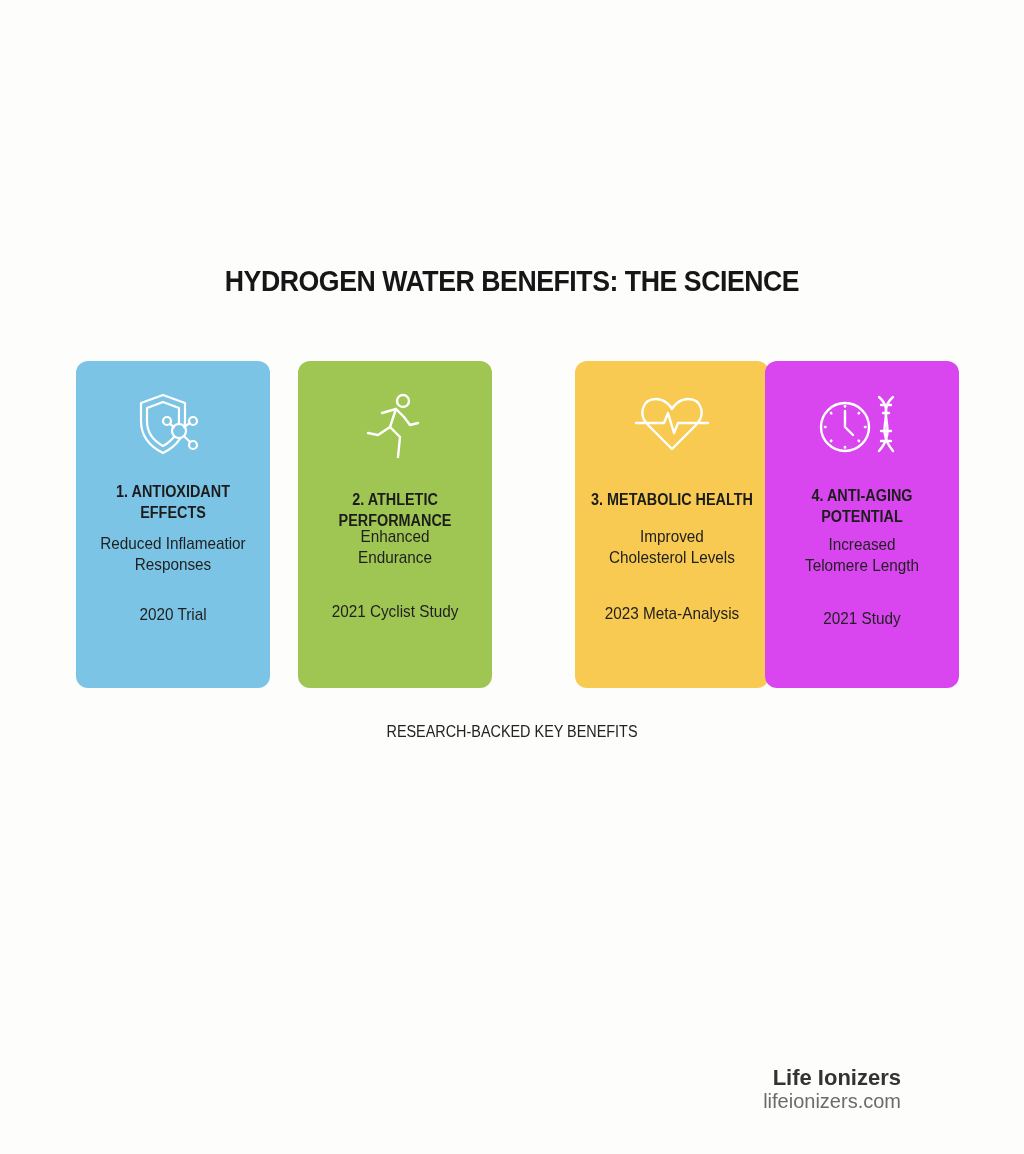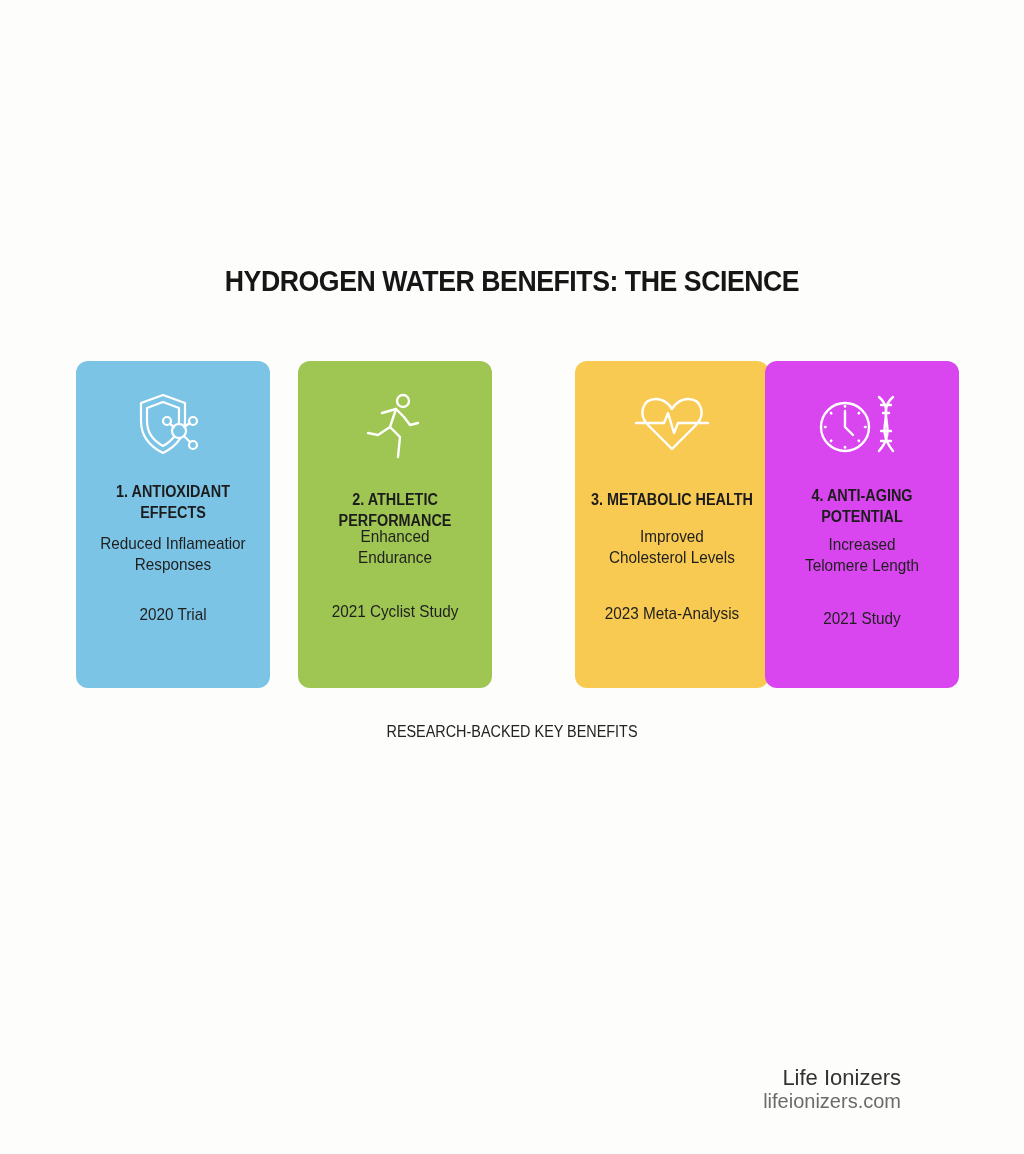--- a/index.html
+++ b/index.html
@@ -39,21 +39,21 @@
     position: absolute; left: 0; right: 0;
     font-size: 17px; line-height: 21px; color: #1f1f1f;
     transform: scaleX(0.9);
   }
   .caption {
     position: absolute; left: 0; width: 1024px; top: 723px;
     text-align: center; font-size: 16px; color: #222;
     transform: scaleX(0.9);
   }
   .brand { position: absolute; right: 123px; top: 1066px; text-align: right; }
-  .brand .name { font-weight: normal; font-size: 22px; color: #333; line-height: 24px; text-align: right; }
+  .brand .name { font-weight: bold; font-size: 22px; color: #333; line-height: 24px; text-align: right; }
   .brand .url { font-size: 20px; color: #6b6b6b; line-height: 22px; }
 </style>
 </head>
 <body>
 
 <div class="title">HYDROGEN WATER BENEFITS: THE SCIENCE</div>
 
 <div class="card" style="left:76px;background:#7cc4e6;">
   <div class="icon">
     <svg width="80" height="70" viewBox="0 0 80 70" fill="none" stroke="#fff" stroke-width="2.2" stroke-linecap="round" stroke-linejoin="round">

